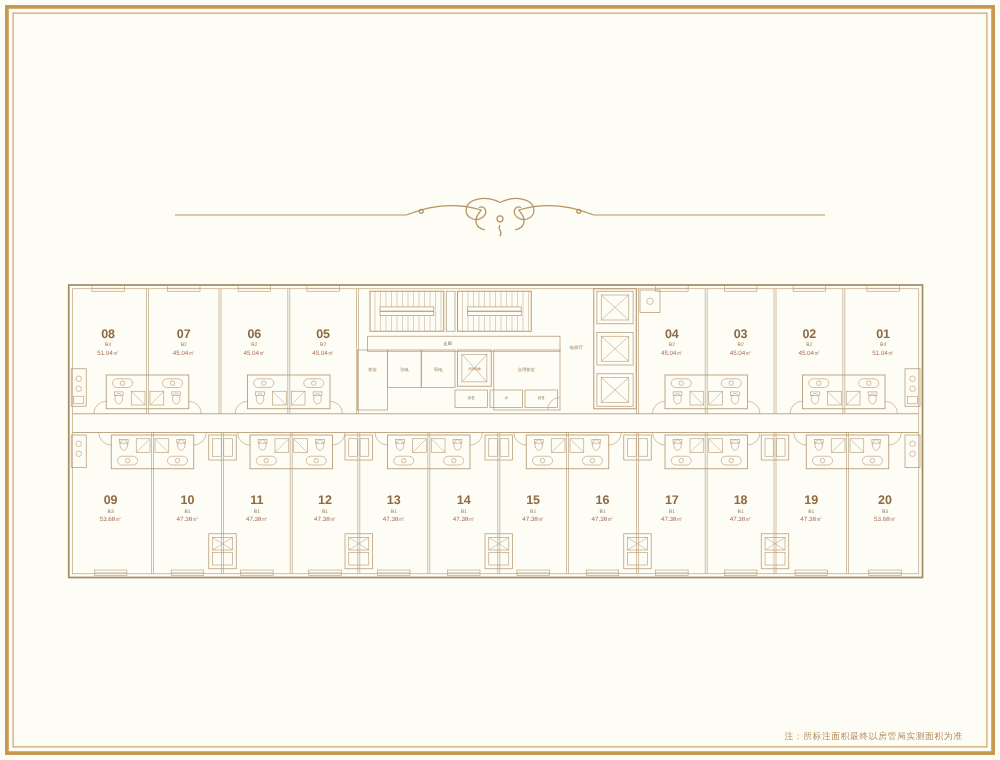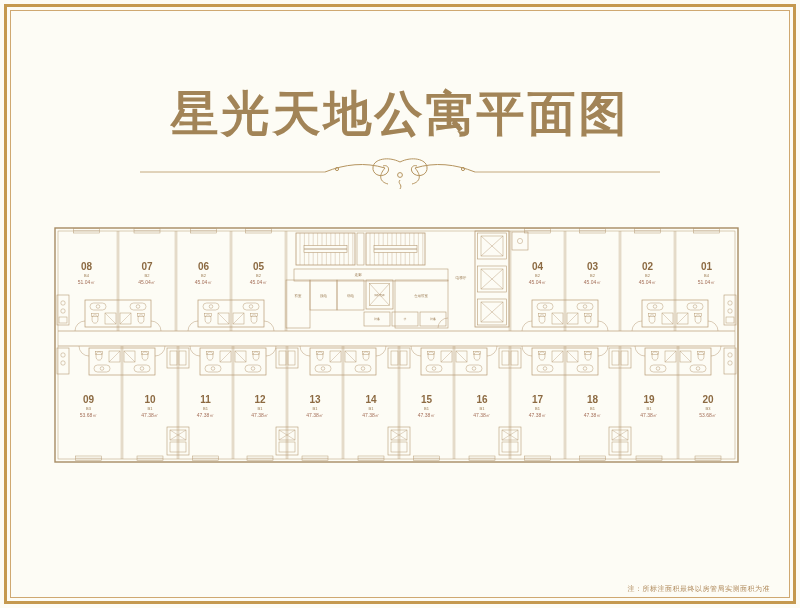--- a/index.html
+++ b/index.html
@@ -14,21 +14,20 @@
   .plan text{font-family:"Liberation Sans",sans-serif;}
   .note{position:absolute;right:30px;top:584px;font-size:7px;color:#b08a5c;letter-spacing:0.5px;}
 </style>
 </head>
 <body>
 
 <div class="page">
   <div class="frame-outer"></div>
   <div class="frame-inner"></div>
 
-  <h1 class="title">星光天地公寓平面图</h1>
 
   <svg class="flourish" width="520" height="40" viewBox="0 0 520 40">
     <g stroke="#b5945f" fill="none" stroke-width="1">
       <line x1="0" y1="16" x2="185" y2="16" stroke-width="0.8"></line>
       <line x1="335" y1="16" x2="520" y2="16" stroke-width="0.8"></line>
       <path d="M185 16 C205 8 225 6 245 12"></path>
       <path d="M335 16 C315 8 295 6 275 12"></path>
       <path d="M260 6 C248 0 234 3 233 11 C232 18 240 22 246 18 C251 14 248 8 243 10"></path>
       <path d="M260 6 C272 0 286 3 287 11 C288 18 280 22 274 18 C269 14 272 8 277 10"></path>
       <path d="M245 12 C238 20 240 26 248 28"></path>

